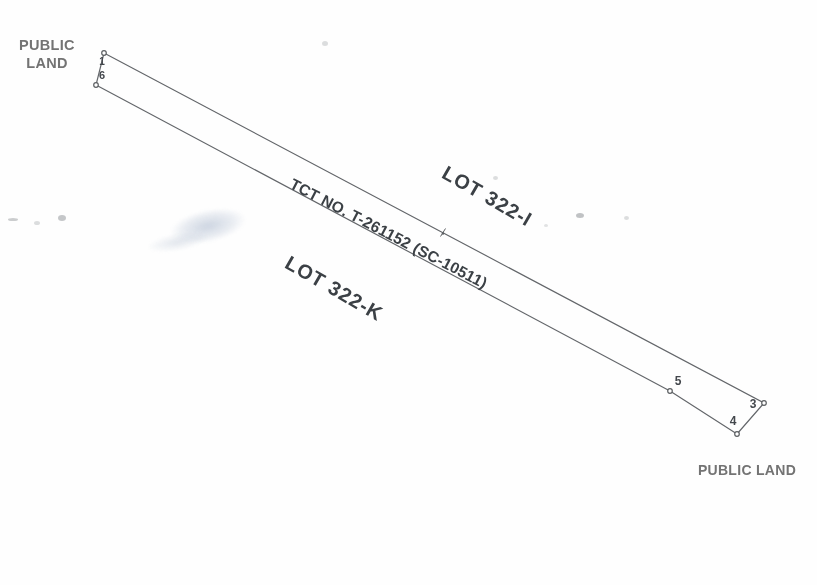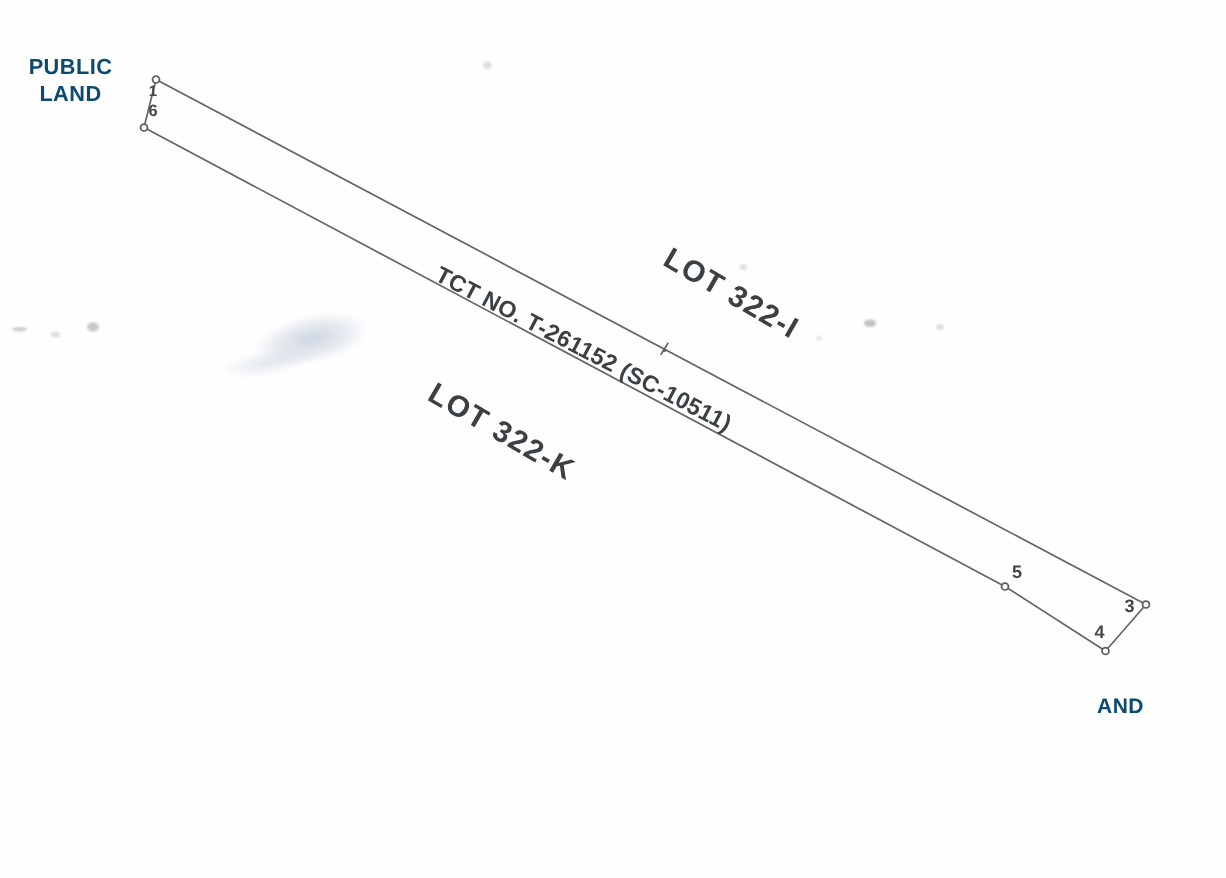--- a/index.html
+++ b/index.html
@@ -5,21 +5,21 @@
   html, body { margin:0; padding:0; background:#ffffff; }
   .plan {
     position:relative; width:817px; height:585px; overflow:hidden;
     background:#fefefe;
     font-family:"Liberation Sans", sans-serif;
   }
   .plan svg { position:absolute; left:0; top:0; }
 
   .corner-label {
     position:absolute; text-align:center; font-weight:bold;
-    color:#0c4a6e; letter-spacing:0.3px;
+    color:#737373; letter-spacing:0.3px;
   }
   #corner-tl { left:9px; top:36px; width:76px; font-size:14.5px; line-height:18px; }
   #corner-br { left:676px; top:460px; width:142px; font-size:14px; line-height:21.5px; }
 
   .rot-label {
     position:absolute; white-space:nowrap; font-weight:bold; color:#3b4045;
     transform-origin:0 50%;
   }
   #lot-upper { left:444px; top:160px; height:22px; line-height:22px;
                font-size:20px; letter-spacing:1px; transform:rotate(30deg); }
@@ -69,21 +69,21 @@
     <div>LAND</div>
   </div>
 
   <div class="rot-label" id="lot-upper">LOT 322-I</div>
 
   <div class="rot-label" id="tct">TCT NO. T-261152 (SC-10511)</div>
 
   <div class="rot-label" id="lot-lower">LOT 322-K</div>
 
   <div class="corner-label" id="corner-br">
-    <div>AND</div>
+    <div>PUBLIC LAND</div>
   </div>
 
 <div class="pt-label" style="left: 102px; top: 62px; font-size: 10px;">1</div>
     <div class="pt-label" style="left: 102px; top: 75px; font-size: 11px;">6</div>
     <div class="pt-label" style="left: 678px; top: 381px; font-size: 12px;">5</div>
     <div class="pt-label" style="left: 753px; top: 404px; font-size: 12px;">3</div>
     <div class="pt-label" style="left: 733px; top: 421px; font-size: 12px;">4</div>
     <div class="speck" style="left: 8px; top: 218px; width: 10px; height: 3px; opacity: 0.45;"></div>
     <div class="speck" style="left: 34px; top: 221px; width: 6px; height: 4px; opacity: 0.3;"></div>
     <div class="speck" style="left: 58px; top: 215px; width: 8px; height: 6px; opacity: 0.5;"></div>

